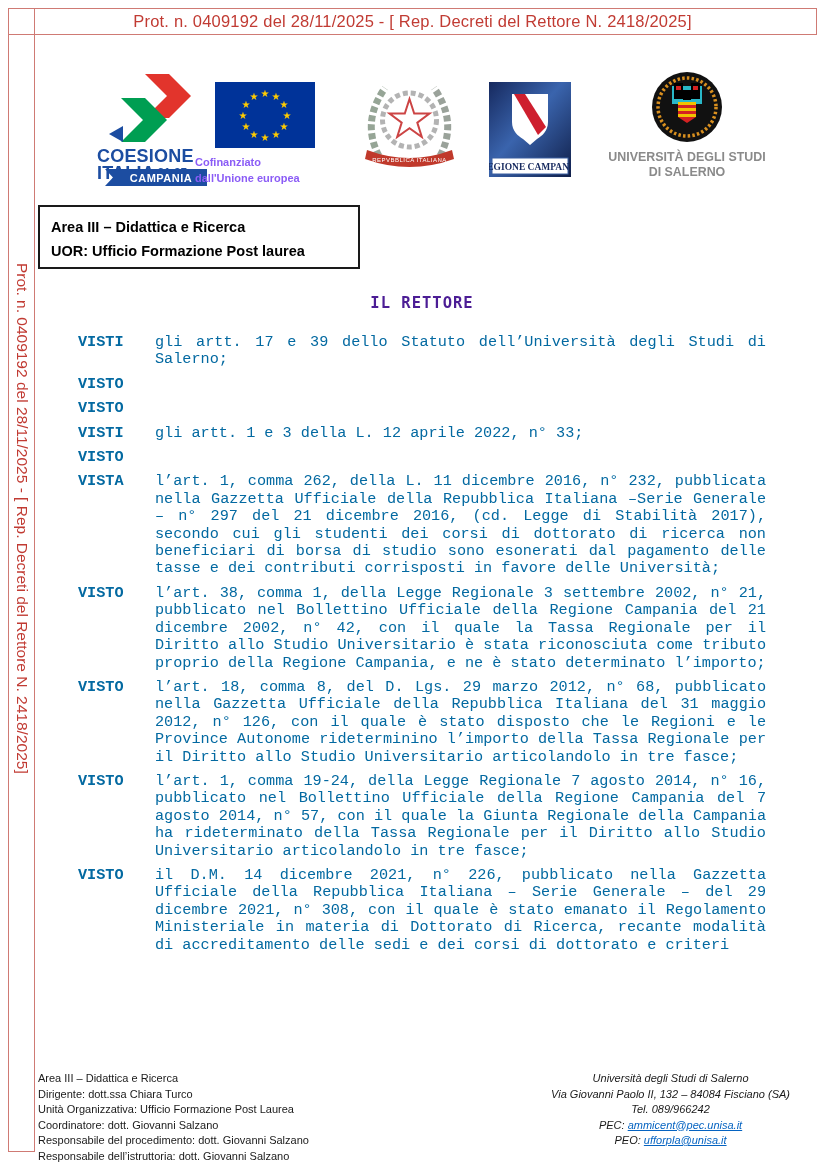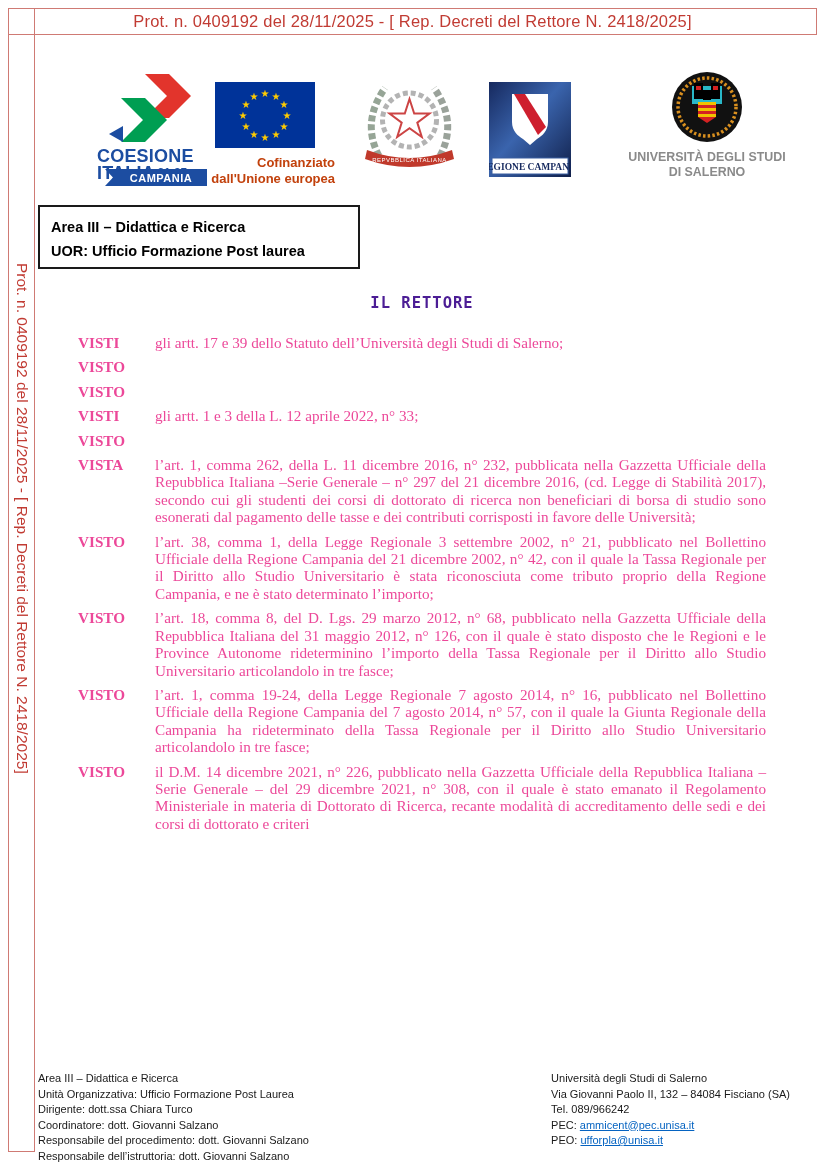--- a/index.html
+++ b/index.html
@@ -29,22 +29,22 @@
   .proto-vertical-text {
     position: absolute; left: 13px; top: 263px;
     writing-mode: vertical-rl; text-orientation: mixed;
     color: #c13b33; font-size: 15.5px; white-space: nowrap;
   }
 
   
   .logos { position: absolute; left: 0; top: 0; }
   .logo-abs { position: absolute; }
   .eu-caption {
-    margin-top: 7px; text-align: right;
-    color: #c2410c; font-weight: bold; font-size: 13px; line-height: 15.5px;
+    margin-top: 7px; text-align: left;
+    color: #8b5cf6; font-weight: bold; font-size: 11px; line-height: 15.5px;
   }
   .unisa-caption {
     margin-top: 6px; text-align: center;
     color: #8a8a8a; font-weight: bold; font-size: 13.5px; line-height: 14.5px;
     transform: scaleX(0.92);
   }
 
   
   .office-box {
     position: absolute; left: 38px; top: 205px;
@@ -59,35 +59,35 @@
 
   
   .doc-title {
     position: absolute; left: 78px; top: 294px; width: 688px;
     text-align: center;
     font-family: "DejaVu Sans Mono", monospace;
     font-weight: bold; font-size: 15.5px; color: #4c1d95; letter-spacing: 1px;
   }
   .clauses {
     position: absolute; left: 78px; top: 334px; width: 688px;
-    font-family: Liberation Serif, serif;
-    font-size: 15.2px; line-height: 17.4px; color: #ec4899;
+    font-family: Liberation Mono, monospace;
+    font-size: 15.2px; line-height: 17.4px; color: #0369a1;
   }
   .clause { display: flex; margin-bottom: 7px; }
   .clause-label { width: 77px; flex: 0 0 77px; font-weight: bold; }
   .clause-text  { flex: 1; text-align: justify; }
 
   
   .footer {
     position: absolute; left: 38px; top: 1071px; width: 752px;
     display: flex; justify-content: space-between;
     font-size: 11px; line-height: 15.5px; color: #1a1a1a;
   }
   .footer-left  { text-align: left; }
-  .footer-right { text-align: left; }
+  .footer-right { text-align: center; font-style: italic; }
   .footer a { color: #0563c1; text-decoration: underline; }
 
   svg text { font-family: "Liberation Sans", sans-serif; }
   .serif-text { font-family: "Liberation Serif", serif; }
 </style>
 </head>
 <body>
 
 <div class="proto-banner">
   <span>Prot. n. 0409192 del 28/11/2025 - [ Rep. Decreti del Rettore N. 2418/2025]</span>
@@ -156,21 +156,21 @@
         </linearGradient>
       </defs>
       <rect x="0" y="0" width="82" height="95" fill="url(#campGrad)"></rect>
       <path d="M23,12 L59,12 L59,40 C59,49 53,54 48,57 L41,63 L34,57 C29,54 23,49 23,40 Z" fill="#ffffff"></path>
       <polygon points="25,12 36,12 57,45 49,53" fill="#CE1F2E"></polygon>
       <rect x="3" y="76" width="76" height="16" fill="#ffffff" stroke="#3a5fa0" stroke-width="1"></rect>
       <text x="41" y="88" class="serif-text" font-size="9.5" font-weight="bold" fill="#16295E" text-anchor="middle">REGIONE CAMPANIA</text>
     </svg>
   </div>
 
-  <div class="logo-abs" style="left:612px; top:70px; width:190px;">
+  <div class="logo-abs" style="left:592px; top:70px; width:190px;">
     <svg width="74" height="74" viewBox="0 0 74 74" style="display:block; margin:0 auto;">
       <circle cx="37" cy="37" r="35" fill="#111111"></circle>
       <circle cx="37" cy="37" r="29" fill="none" stroke="#d88f1f" stroke-width="3.5" stroke-dasharray="2.5 2.2"></circle>
       <rect x="22" y="16" width="30" height="18" fill="#29b8c8"></rect>
       <rect x="24" y="13" width="9" height="16" fill="#000000"></rect>
       <rect x="41" y="13" width="9" height="16" fill="#000000"></rect>
       <rect x="26" y="16" width="5" height="4" fill="#d42222"></rect>
       <rect x="43" y="16" width="5" height="4" fill="#d42222"></rect>
       <rect x="33" y="20" width="8" height="10" fill="#000000"></rect>
       <g>
@@ -232,22 +232,22 @@
   </div>
   <div class="clause">
     <div class="clause-label">VISTO</div>
     <div class="clause-text">il D.M. 14 dicembre 2021, n° 226, pubblicato nella Gazzetta Ufficiale della Repubblica Italiana – Serie Generale – del 29 dicembre 2021, n° 308, con il quale è stato emanato il Regolamento Ministeriale in materia di Dottorato di Ricerca, recante modalità di accreditamento delle sedi e dei corsi di dottorato e criteri</div>
   </div>
 </div>
 
 <div class="footer">
   <div class="footer-left">
     <div>Area III – Didattica e Ricerca</div>
+    <div>Dirigente: dott.ssa Chiara Turco</div>
     <div>Unità Organizzativa: Ufficio Formazione Post Laurea</div>
-    <div>Dirigente: dott.ssa Chiara Turco</div>
     <div>Coordinatore: dott. Giovanni Salzano</div>
     <div>Responsabile del procedimento: dott. Giovanni Salzano</div>
     <div>Responsabile dell’istruttoria: dott. Giovanni Salzano</div>
   </div>
   <div class="footer-right">
     <div>Università degli Studi di Salerno</div>
     <div>Via Giovanni Paolo II, 132 – 84084 Fisciano (SA)</div>
     <div>Tel. 089/966242</div>
     <div><span>PEC: </span><a href="#">ammicent@pec.unisa.it</a></div>
     <div><span>PEO: </span><a href="#">ufforpla@unisa.it</a></div>

